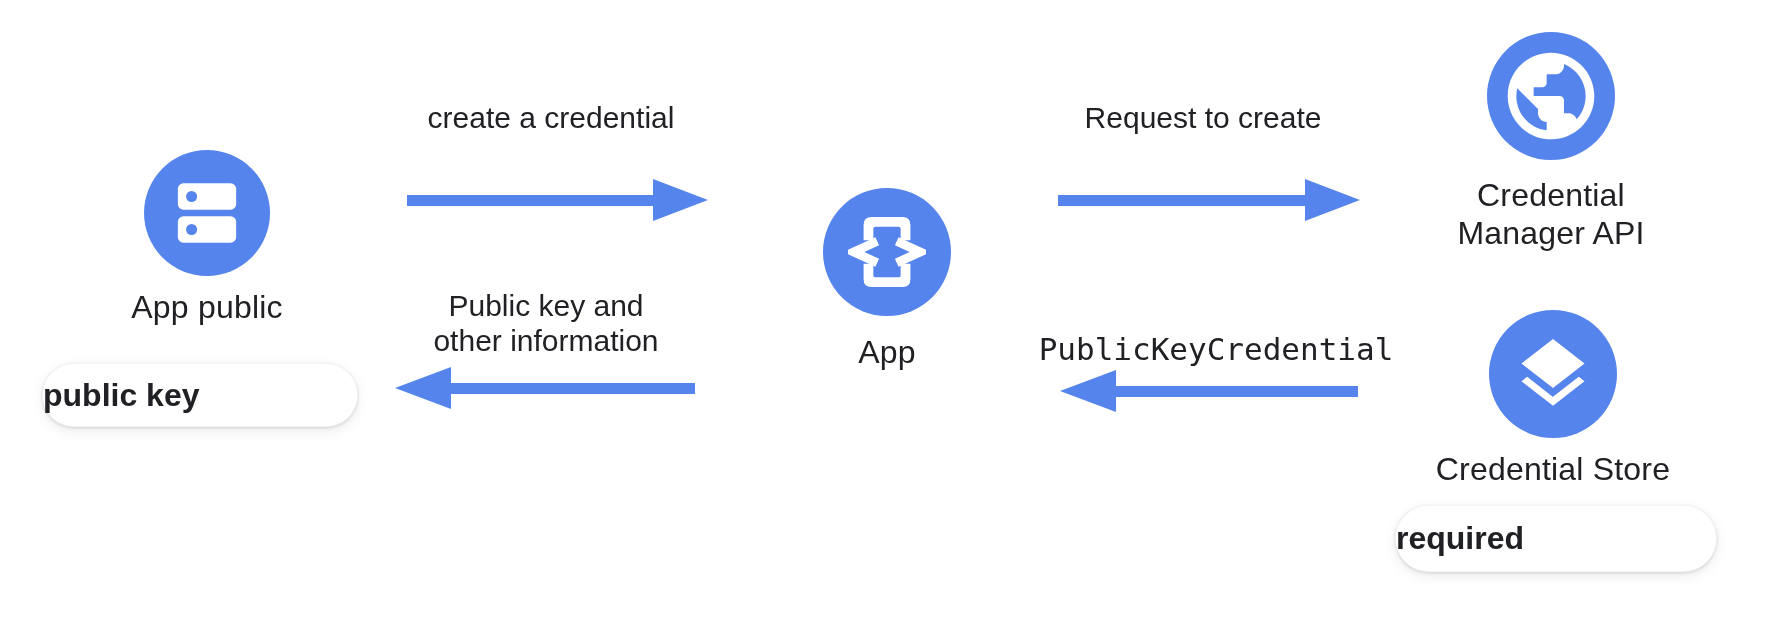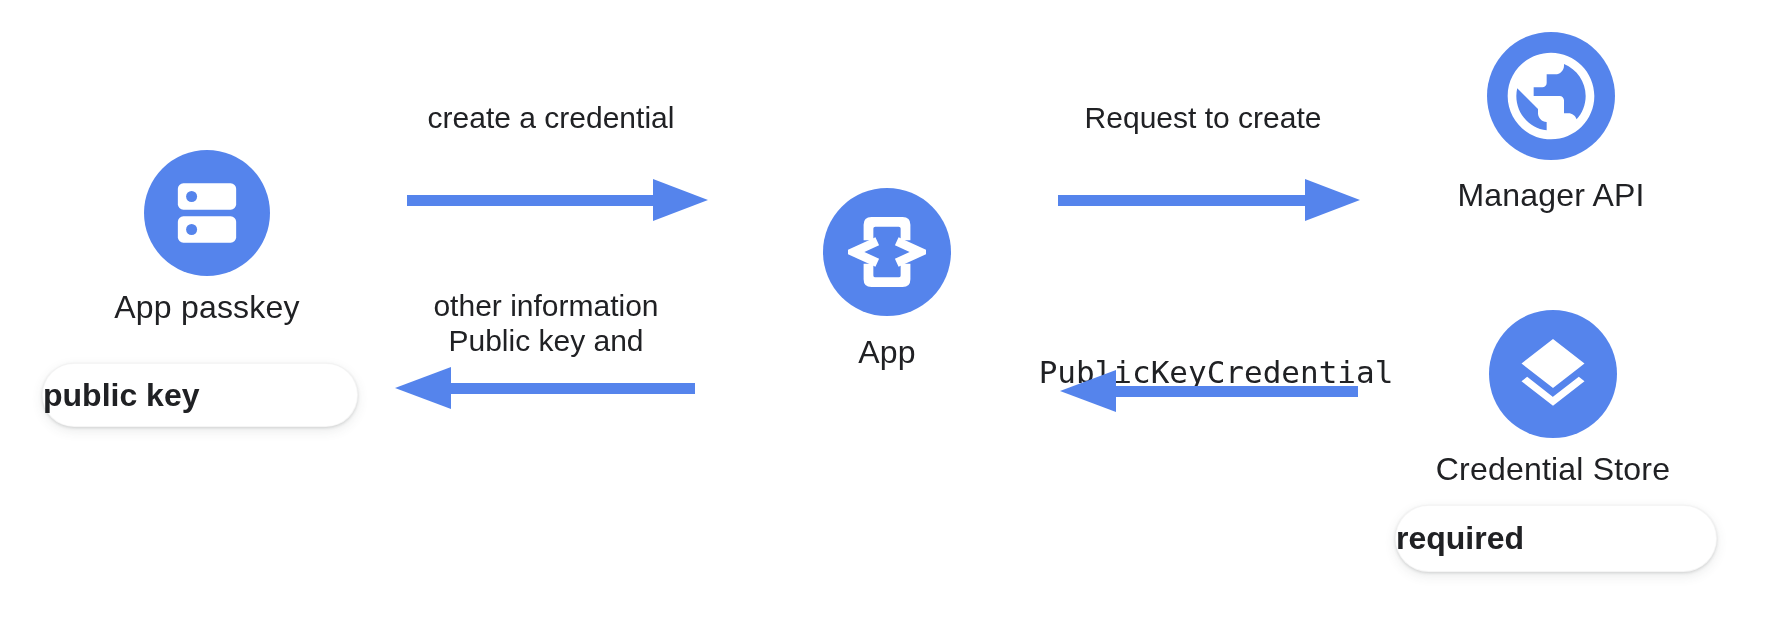--- a/index.html
+++ b/index.html
@@ -95,21 +95,21 @@
 <div class="canvas">
 
   <div class="circle" style="left:144px; top:150px; width:126px; height:126px;">
     <svg width="88" height="88" viewBox="0 0 80 80">
       <rect class="icon-fg" x="13.5" y="13" width="53" height="24" rx="5"></rect>
       <rect class="icon-fg" x="13.5" y="43" width="53" height="24" rx="5"></rect>
       <circle class="icon-accent" cx="26" cy="25" r="5"></circle>
       <circle class="icon-accent" cx="26" cy="55" r="5"></circle>
     </svg>
   </div>
-  <div class="node-label" style="left:57px; top:288px; width:300px;">App passkey</div>
+  <div class="node-label" style="left:57px; top:288px; width:300px;">App public</div>
   <div class="pill" style="left:42px; top:363px; width:316px; height:64px;">
     <span>public key</span>
   </div>
 
   <div class="caption" style="left:301px; top:100px; width:500px;">
     <div>create a credential</div>
   </div>
   <div>
     <div class="shaft" style="left:407px; top:195px; width:250px;"></div>
     <div class="head-right" style="left:653px; top:179px;"></div>
@@ -132,33 +132,34 @@
     <div class="shaft" style="left:1058px; top:195px; width:250px;"></div>
     <div class="head-right" style="left:1305px; top:179px;"></div>
   </div>
 
   <div class="circle" style="left:1487px; top:32px; width:128px; height:128px;">
     <svg width="104" height="104" viewBox="0 0 24 24">
       <path class="icon-fg" d="M12 2C6.48 2 2 6.48 2 12s4.48 10 10 10 10-4.48 10-10S17.52 2 12 2zm-1 17.93c-3.95-.49-7-3.85-7-7.93 0-.62.08-1.21.21-1.79L9 15v1c0 1.1.9 2 2 2v1.93zm6.9-2.54c-.26-.81-1-1.39-1.9-1.39h-1v-3c0-.55-.45-1-1-1H8v-2h2c.55 0 1-.45 1-1V7h2c1.1 0 2-.9 2-2v-.41c2.93 1.19 5 4.06 5 7.41 0 2.08-.8 3.97-2.1 5.39z"></path>
     </svg>
   </div>
   <div class="node-label" style="left:1401px; top:176px; width:300px;">
+    <div>Credential</div>
     <div>Manager API</div>
   </div>
 
   <div class="caption" style="left:296px; top:288px; width:500px;">
+    <div>Public key and</div>
     <div>other information</div>
-    <div>Public key and</div>
   </div>
   <div>
     <div class="head-left" style="left:395px; top:367px;"></div>
     <div class="shaft" style="left:448px; top:383px; width:247px;"></div>
   </div>
 
-  <div class="caption-mono" style="left:966px; top:331px; width:500px;margin-top:23px;">PublicKeyCredential</div>
+  <div class="caption-mono" style="left:966px; top:331px; width:500px;">PublicKeyCredential</div>
   <div>
     <div class="head-left" style="left:1060px; top:370px;"></div>
     <div class="shaft" style="left:1113px; top:386px; width:245px;"></div>
   </div>
 
   <div class="circle" style="left:1489px; top:310px; width:128px; height:128px;">
     <svg width="84" height="84" viewBox="0 0 24 24">
       <path class="icon-fg" d="M11.99 18.54l-7.37-5.73L3 14.07l9 7 9-7-1.63-1.27-7.38 5.73zm.01-2.54l7.36-5.73L21 9l-9-7-9 7 1.63 1.27L12 16z"></path>
     </svg>
   </div>

